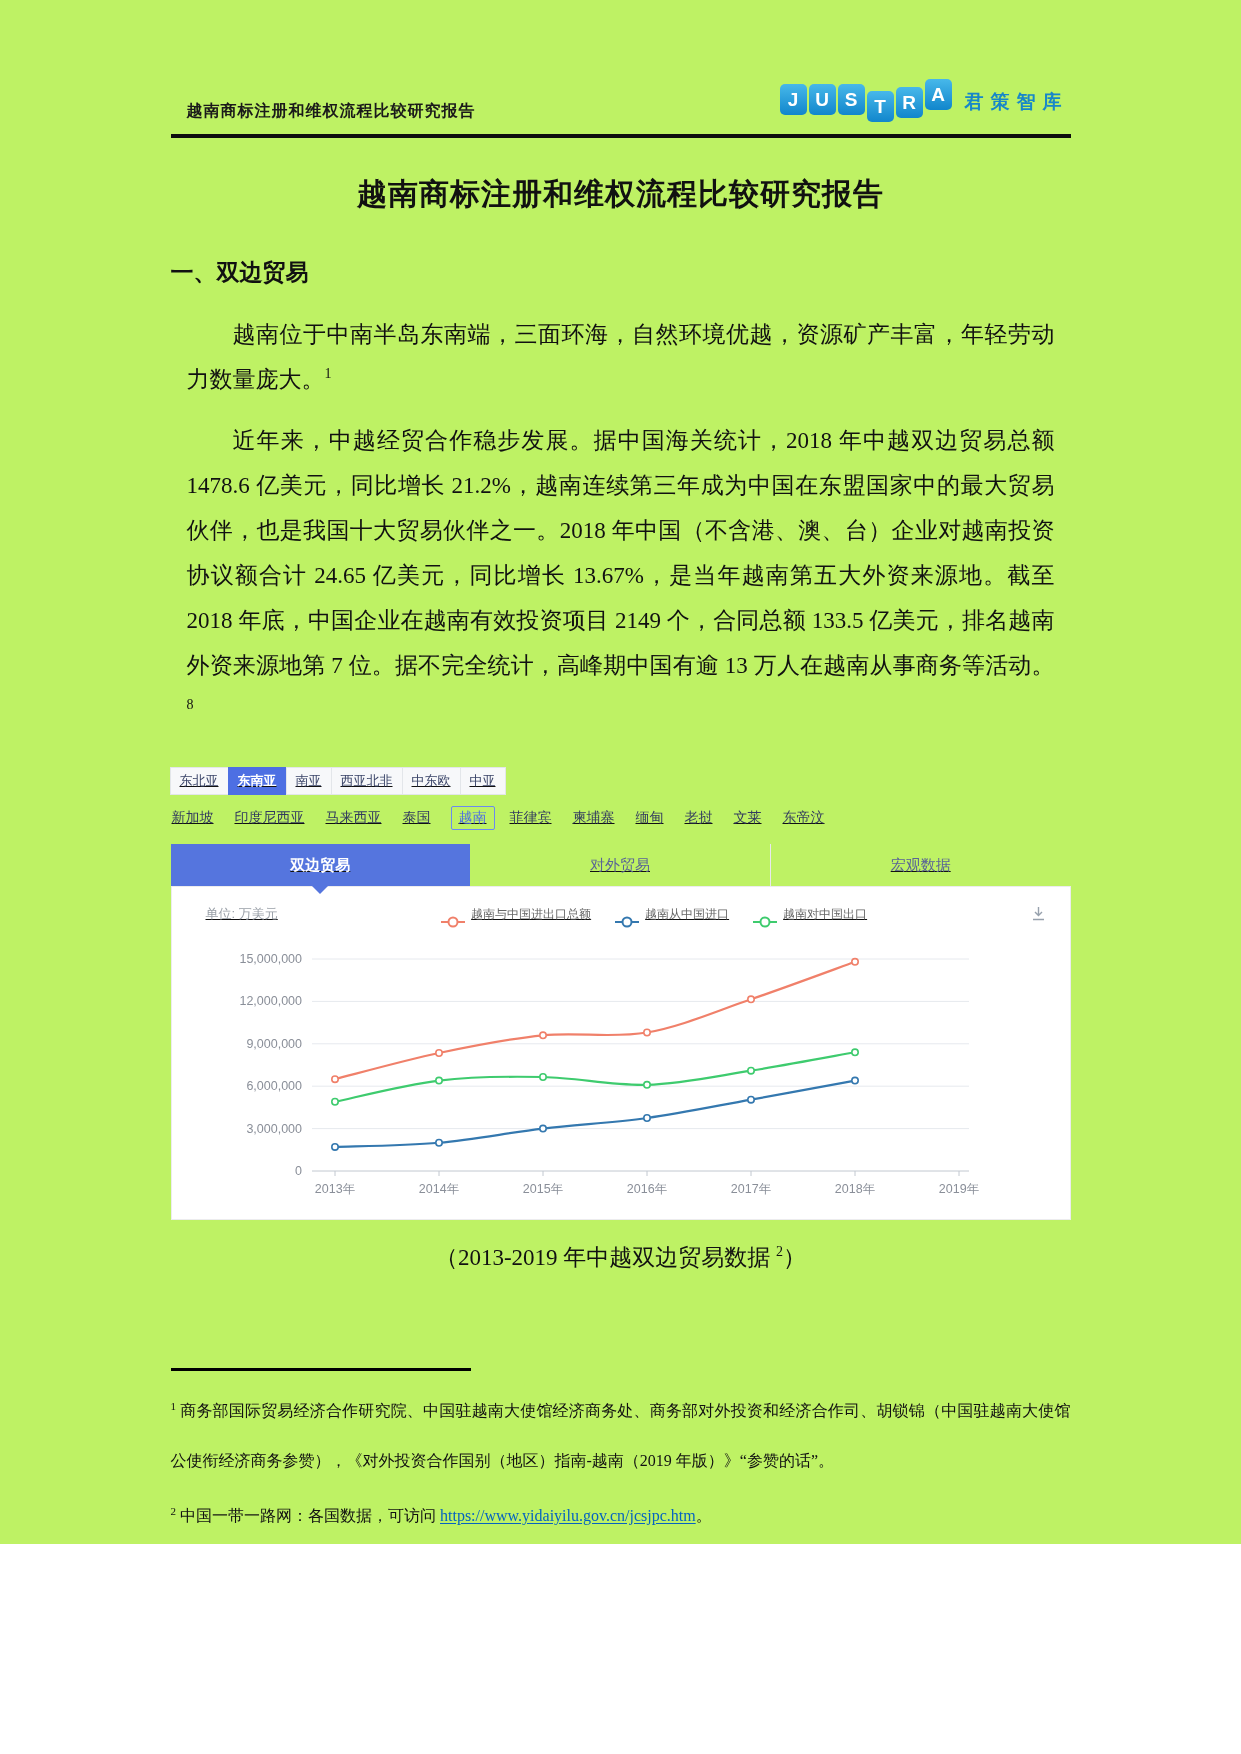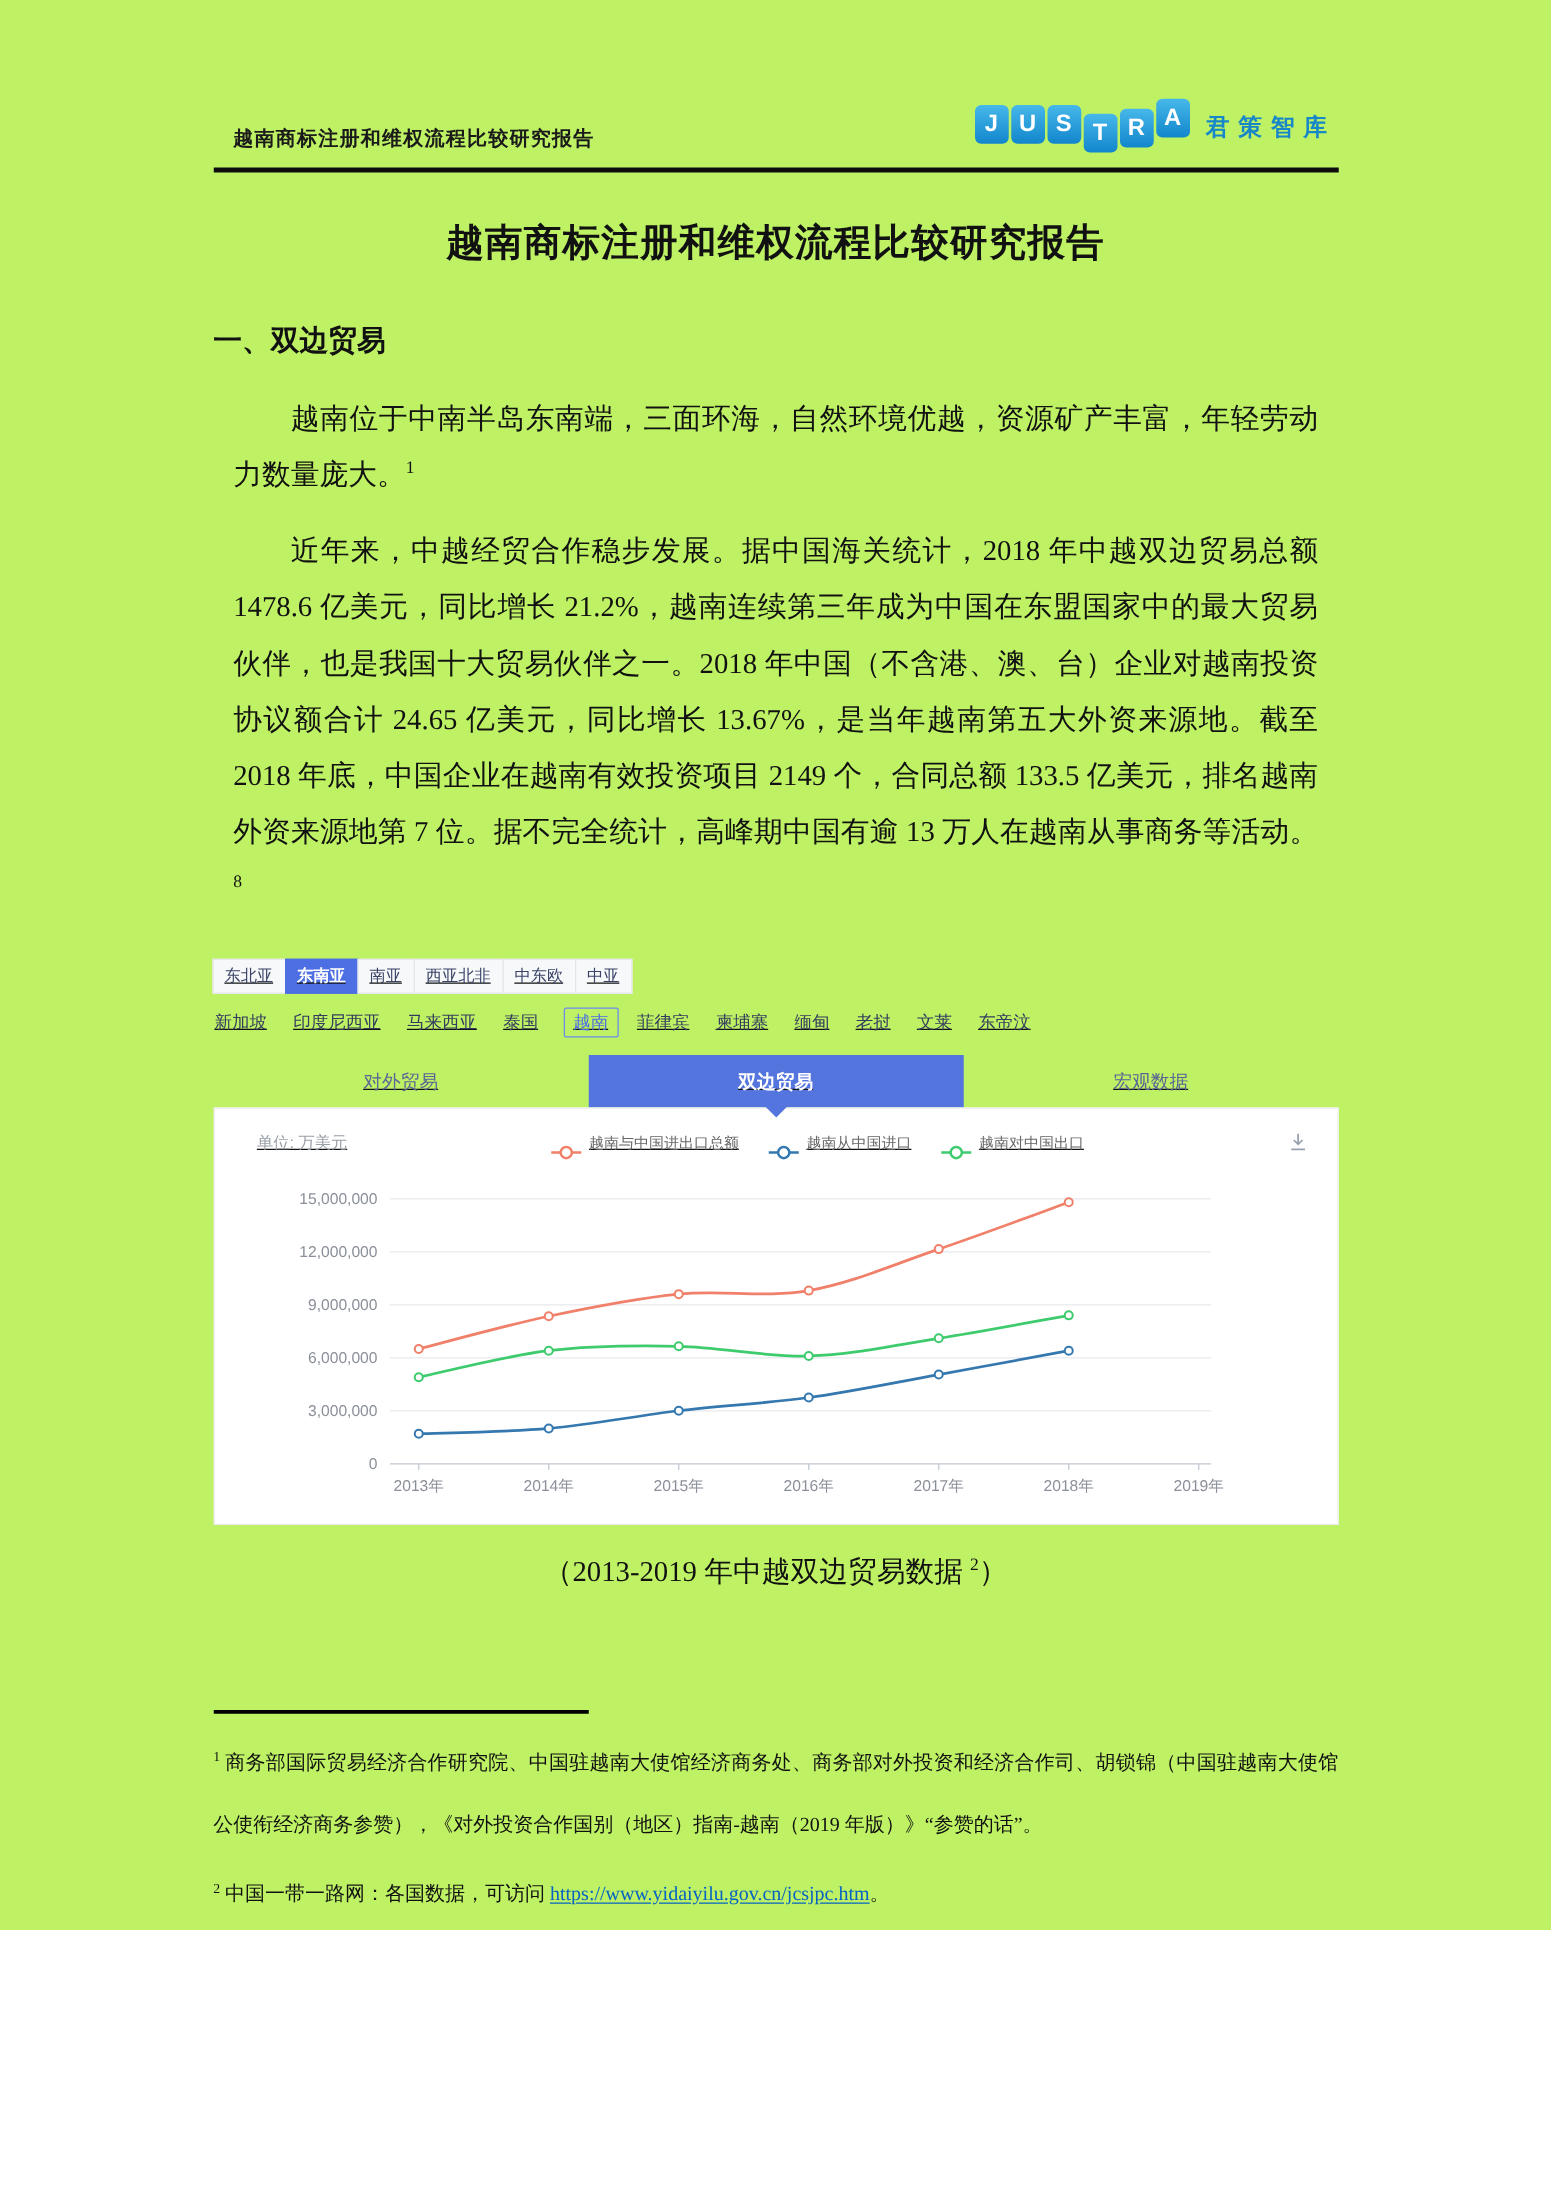--- a/index.html
+++ b/index.html
@@ -113,22 +113,22 @@
           <div class="country-tab">泰国</div>
           <div class="country-tab selected">越南</div>
           <div class="country-tab">菲律宾</div>
           <div class="country-tab">柬埔寨</div>
           <div class="country-tab">缅甸</div>
           <div class="country-tab">老挝</div>
           <div class="country-tab">文莱</div>
           <div class="country-tab">东帝汶</div>
         </div>
       <div class="data-tabs">
+          <div class="data-tab selected">双边贸易</div>
           <div class="data-tab">对外贸易</div>
-          <div class="data-tab selected">双边贸易</div>
           <div class="data-tab">宏观数据</div>
         </div>
       <div class="panel">
         <div class="panel-top">
           <span class="unit">单位: 万美元</span>
           <div class="legend">
               <div class="lg-item">
                 <span class="lg-mark" style="background: rgb(240, 128, 106);">
                   <i style="border-color: rgb(240, 128, 106);"></i>
                 </span>

